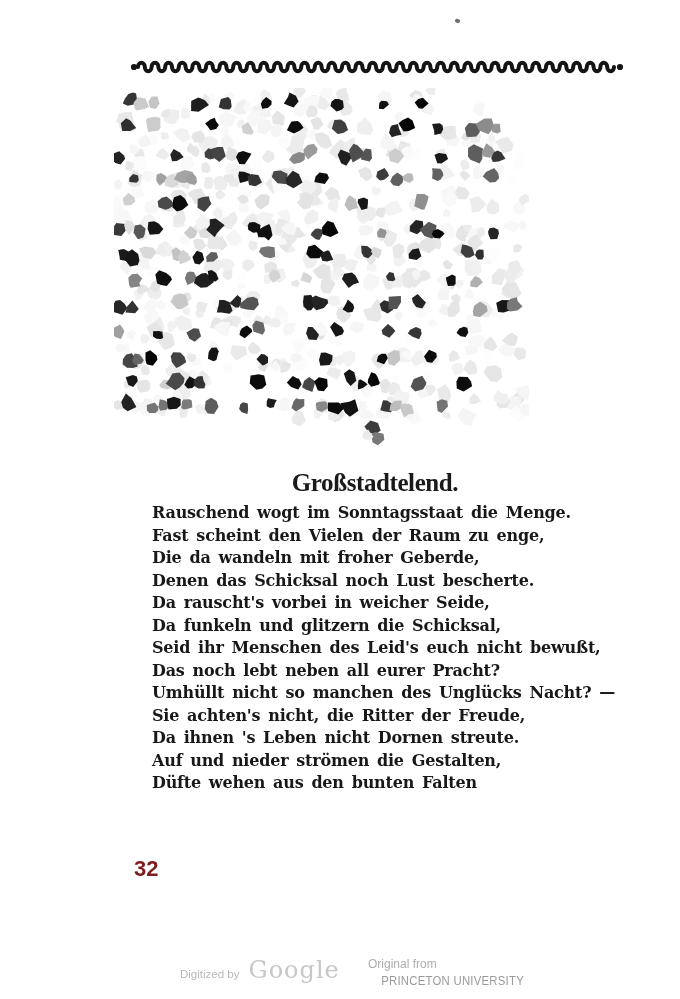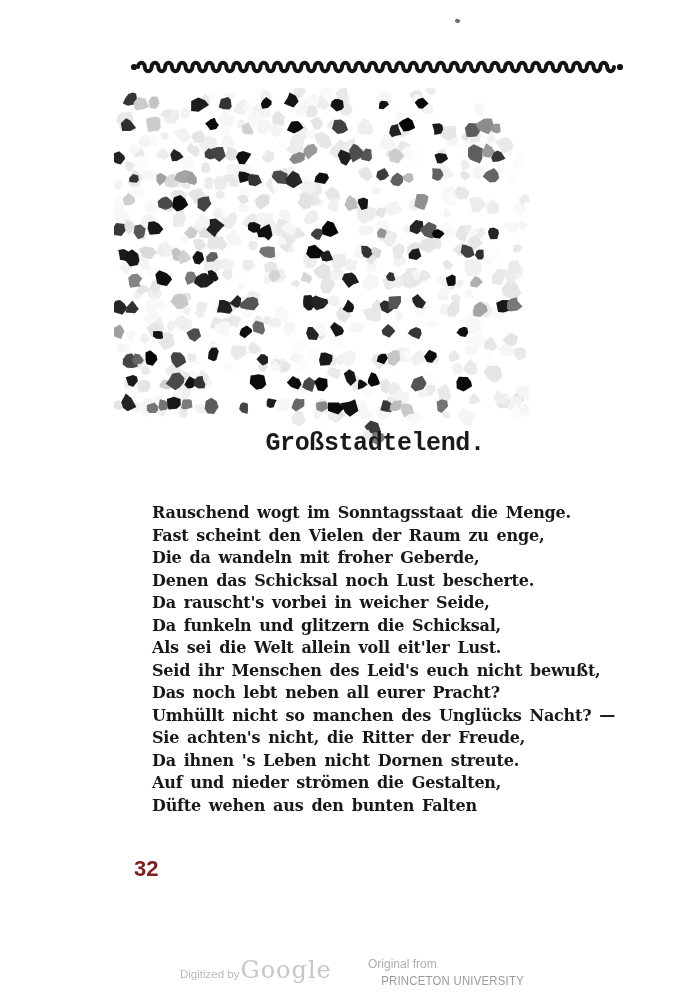--- a/index.html
+++ b/index.html
@@ -31,25 +31,25 @@
 
   
   .mosaic {
     position: absolute;
     left: 114px; top: 88px;
     width: 415px; height: 362px;
   }
 
   .title {
     position: absolute;
-    left: 70px; top: 429px;
+    left: 70px; top: 469px;
     width: 610px;
     margin: 0;
     text-align: center;
-    font-family: Liberation Mono, monospace;
+    font-family: Liberation Serif, serif;
     font-weight: bold;
     font-size: 25px;
     letter-spacing: -0.4px;
     color: #1a1a1a;
   }
 
   .poem {
     position: absolute;
     left: 152px; top: 502px;
     width: 500px;
@@ -73,21 +73,21 @@
     font-size: 22px;
     color: #7f1d1d;
   }
 
   
   .digitized {
     position: absolute;
     left: 180px; top: 956px;
     display: flex;
     align-items: baseline;
-    gap: 1px;
+    gap: 9px;
   }
   .digitized-label {
     font-family: "Liberation Sans", sans-serif;
     font-size: 11.5px;
     color: #b9b9b9;
   }
   .glogo {
     font-family: "DejaVu Serif", serif;
     font-size: 24px;
     color: #c7c7c7;
@@ -735,21 +735,20 @@
 
   <h1 class="title">Großstadtelend.</h1>
 
   <div id="poem" class="poem">
       <div class="poem-line">Rauschend wogt im Sonntagsstaat die Menge.</div>
       <div class="poem-line">Fast scheint den Vielen der Raum zu enge,</div>
       <div class="poem-line">Die da wandeln mit froher Geberde,</div>
       <div class="poem-line">Denen das Schicksal noch Lust bescherte.</div>
       <div class="poem-line">Da rauscht's vorbei in weicher Seide,</div>
       <div class="poem-line">Da funkeln und glitzern die Schicksal,</div>
-      <div class="poem-line">Als sei die Welt allein voll eit'ler Lust.</div>
       <div class="poem-line">Seid ihr Menschen des Leid's euch nicht bewußt,</div>
       <div class="poem-line">Das noch lebt neben all eurer Pracht?</div>
       <div class="poem-line">Umhüllt nicht so manchen des Unglücks Nacht? —</div>
       <div class="poem-line">Sie achten's nicht, die Ritter der Freude,</div>
       <div class="poem-line">Da ihnen 's Leben nicht Dornen streute.</div>
       <div class="poem-line">Auf und nieder strömen die Gestalten,</div>
       <div class="poem-line">Düfte wehen aus den bunten Falten</div>
     </div>
 
   <div class="page-number">32</div>

